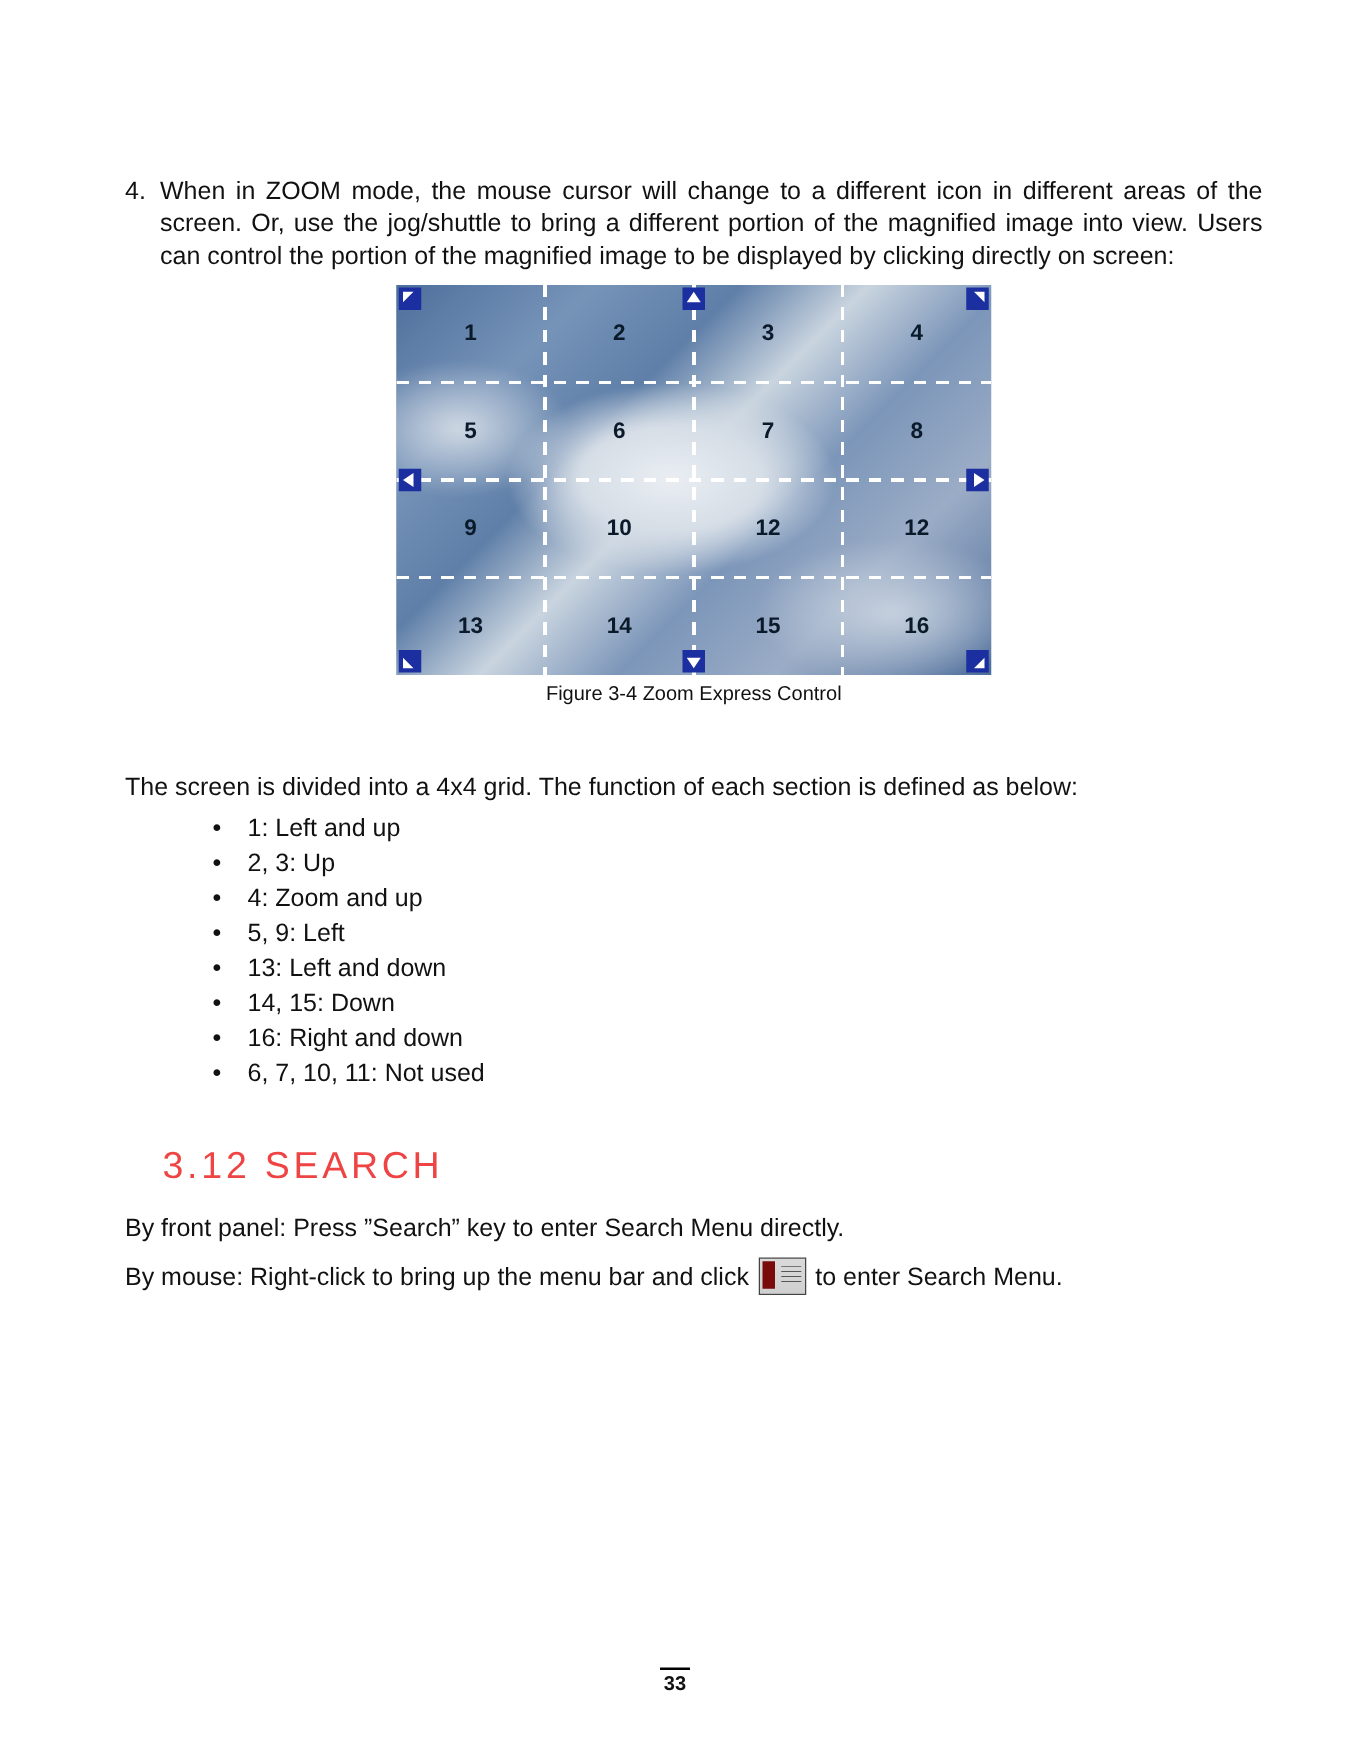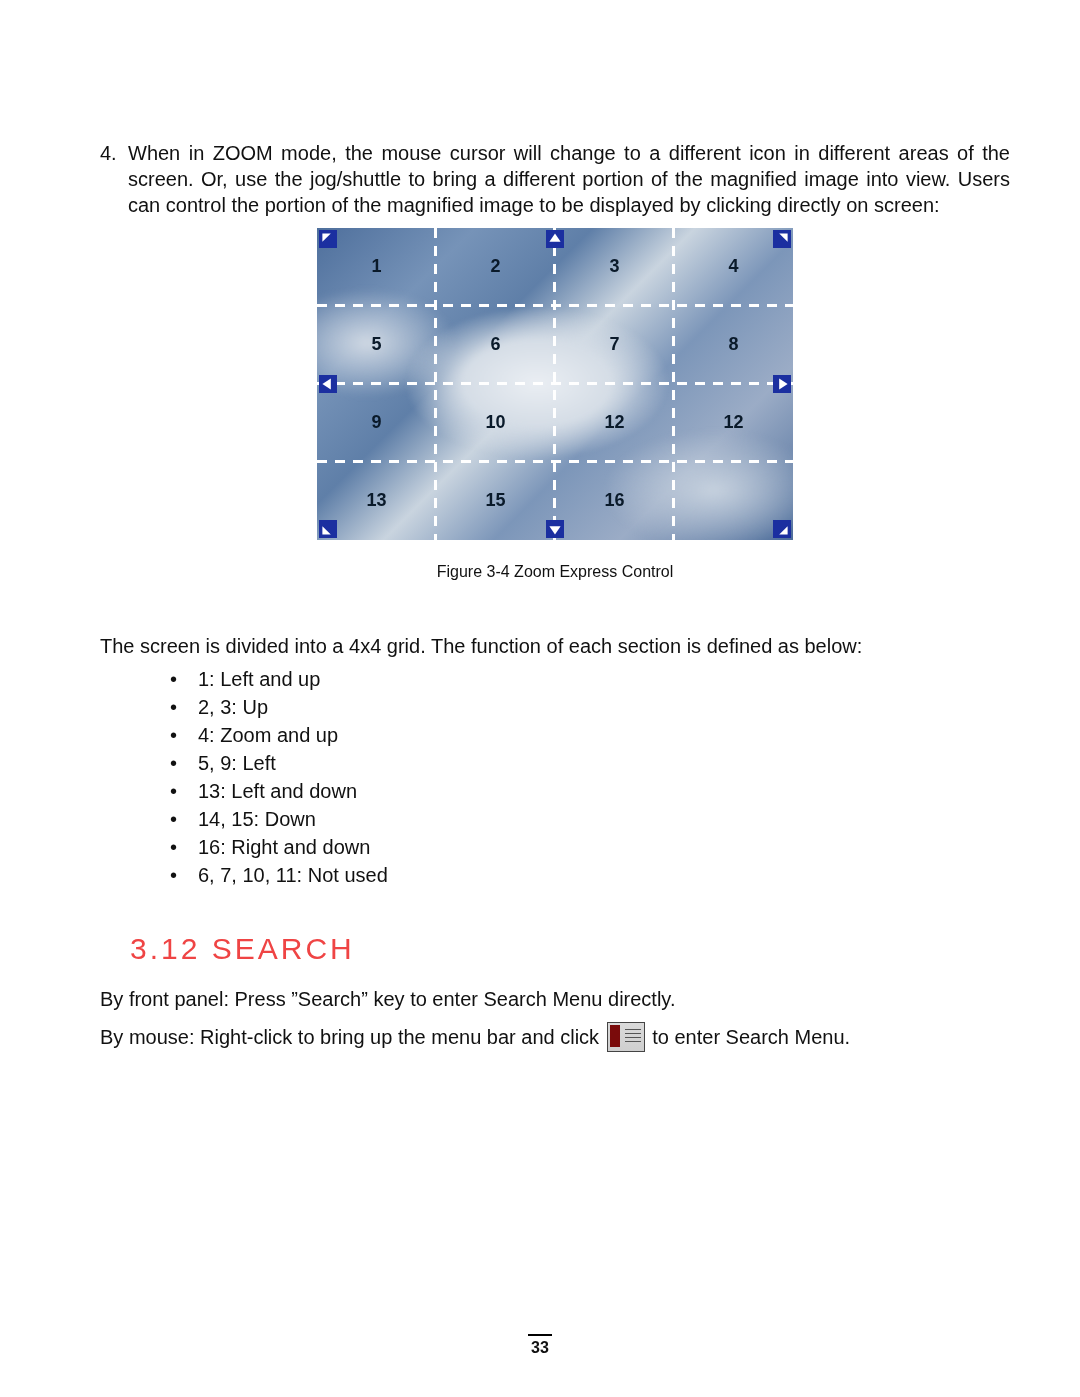--- a/index.html
+++ b/index.html
@@ -32,21 +32,21 @@
     flex: 1;
   }
   .figure-wrap {
     margin: 10px 0 2px 0;
     display: flex;
     justify-content: center;
   }
   .fig-caption {
     text-align: center;
     font-size: 16px;
-    margin: 22px 0 50px 0;
+    margin: 6px 0 50px 0;
   }
   
   .zoom-figure {
     width: 476px;
     height: 312px;
     position: relative;
     background: linear-gradient(135deg,#4e6f9c 0%, #7693b8 20%, #5f7fa8 35%, #c9d4df 48%, #7c96b9 62%, #9bacc6 78%, #4d6d9a 100%);
     overflow: hidden;
   }
   .zoom-figure .cloud1{position:absolute;width:260px;height:150px;left:90px;top:80px;background:radial-gradient(ellipse at center,#eaeef3 0%,#d5dde6 40%,rgba(213,221,230,0) 72%);border-radius:50%;filter:blur(2px);}
@@ -147,20 +147,21 @@
         <div class="cell">4</div>
         <div class="cell">5</div>
         <div class="cell">6</div>
         <div class="cell">7</div>
         <div class="cell">8</div>
         <div class="cell">9</div>
         <div class="cell">10</div>
         <div class="cell">12</div>
         <div class="cell">12</div>
         <div class="cell">13</div>
+        <div class="cell">14</div>
         <div class="cell">15</div>
         <div class="cell">16</div>
       </div>
       <div class="arrow-box ab-tl">
           <svg viewBox="0 0 10 10">
             <polygon points="1,1 7,1 1,7"></polygon>
           </svg>
         </div>
       <div class="arrow-box ab-t">
           <svg viewBox="0 0 10 10">

